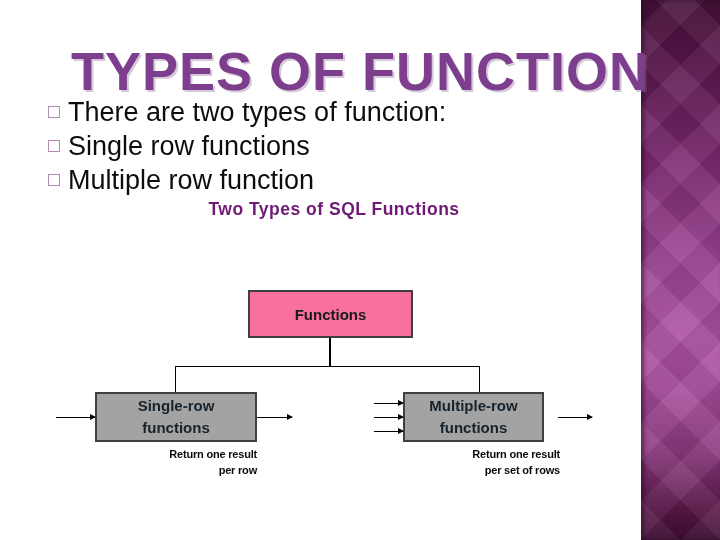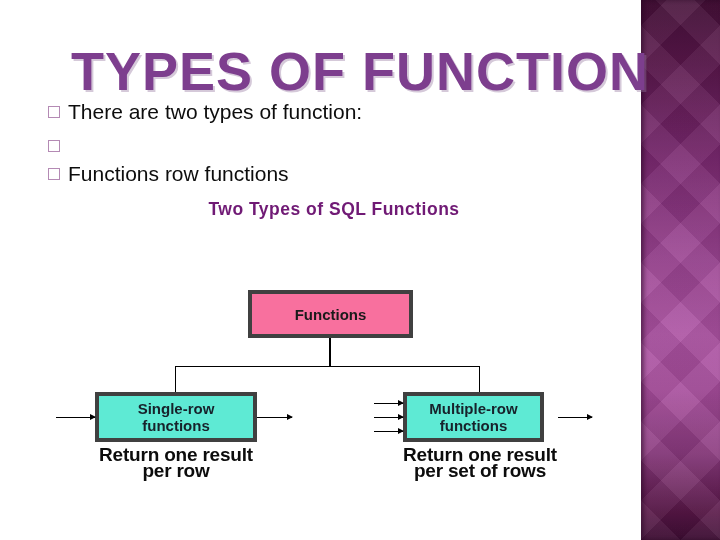--- a/index.html
+++ b/index.html
@@ -31,45 +31,45 @@
     text-shadow:2px 2px 0 rgba(150,120,160,0.40);
   }
 
   
   .bullets { position:absolute; top:100px; left:48px; list-style:none; width:560px; }
   .bullets li { display:flex; align-items:flex-start; margin-bottom:10px; }
   .bullet-square {
     flex:0 0 auto; width:12px; height:12px; margin:6px 8px 0 0;
     border:1.5px solid #b48ab4; background:transparent;
   }
-  .bullet-label { font-size:21px; color:#0d0d0d; line-height:24px; }
+  .bullet-label { font-size:27px; color:#0d0d0d; line-height:24px; }
 
   
   .diagram { position:absolute; inset:0; }
   .diagram-title {
     position:absolute; top:199px; left:60px; width:548px;
     text-align:center; font-size:17.5px; font-weight:bold; color:#701a75;
     letter-spacing:0.5px;
   }
   .dbox {
-    position:absolute; border:4px solid #404040;
+    position:absolute; border:2px solid #404040;
     display:flex; align-items:center; justify-content:center;
     text-align:center; font-weight:bold; white-space:pre-line;
   }
   .root-box {
     left:248px; top:290px; width:165px; height:48px;
     background:#f8709e; color:#1a1a1a; font-size:15px;
   }
-  .child-box { background:#5eead4; color:#17222b; font-size:15px; line-height:17px; }
+  .child-box { background:#a3a3a3; color:#17222b; font-size:15px; line-height:22px; }
   .single-box   { left:95px;  top:392px; width:162px; height:50px; }
   .multiple-box { left:403px; top:392px; width:141px; height:50px; }
 
   .caption {
-    position:absolute; top:447px; text-align:center;
-    font-weight:bold; font-size:19px; line-height:15.5px; color:#0c0c0c;
+    position:absolute; top:447px; text-align:right;
+    font-weight:bold; font-size:11px; line-height:15.5px; color:#0c0c0c;
     white-space:pre-line; letter-spacing:-0.2px;
   }
   .caption-single   { left:95px;  width:162px; }
   .caption-multiple { left:400px; width:160px; }
 
   .cline { position:absolute; background:#000; }
   .stem   { left:329px; top:338px; width:2px; height:29px; }
   .hline  { left:175px; top:366px; width:305px; height:1px; }
   .dropL  { left:175px; top:366px; width:1px; height:26px; }
   .dropR  { left:479px; top:366px; width:1px; height:26px; }
@@ -98,24 +98,25 @@
 
   <h1 class="title">TYPES OF FUNCTION</h1>
 
   <ul class="bullets">
     <li>
       <span class="bullet-square"></span>
       <span class="bullet-label">There are two types of function:</span>
     </li>
     <li>
       <span class="bullet-square"></span>
+      <span class="bullet-label">Single row functions</span>
     </li>
     <li>
       <span class="bullet-square"></span>
-      <span class="bullet-label">Functions row functions</span>
+      <span class="bullet-label">Multiple row function</span>
     </li>
   </ul>
 
   <div class="diagram">
 
     <div class="diagram-title">Two Types of SQL Functions</div>
 
     <div class="dbox root-box">
       <span>Functions</span>
     </div>

